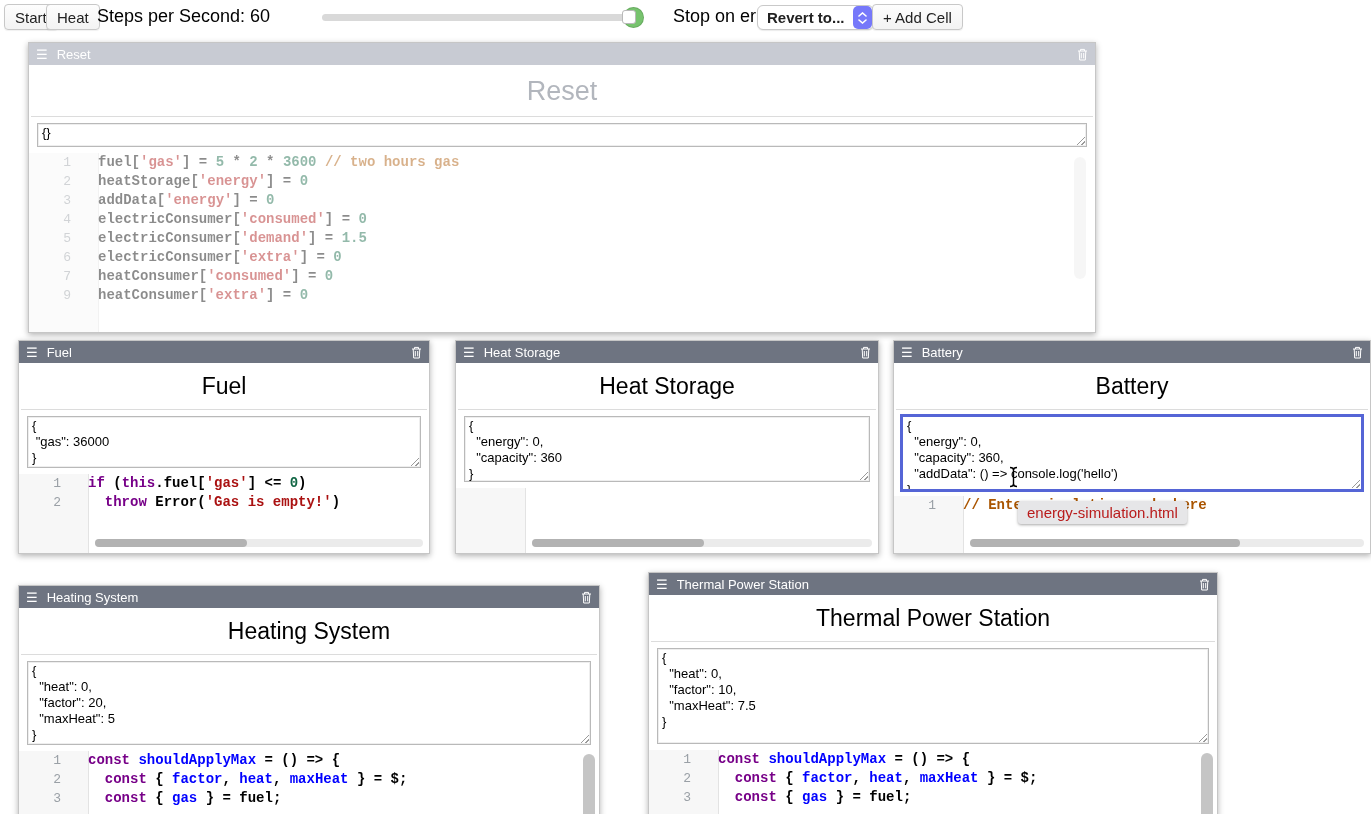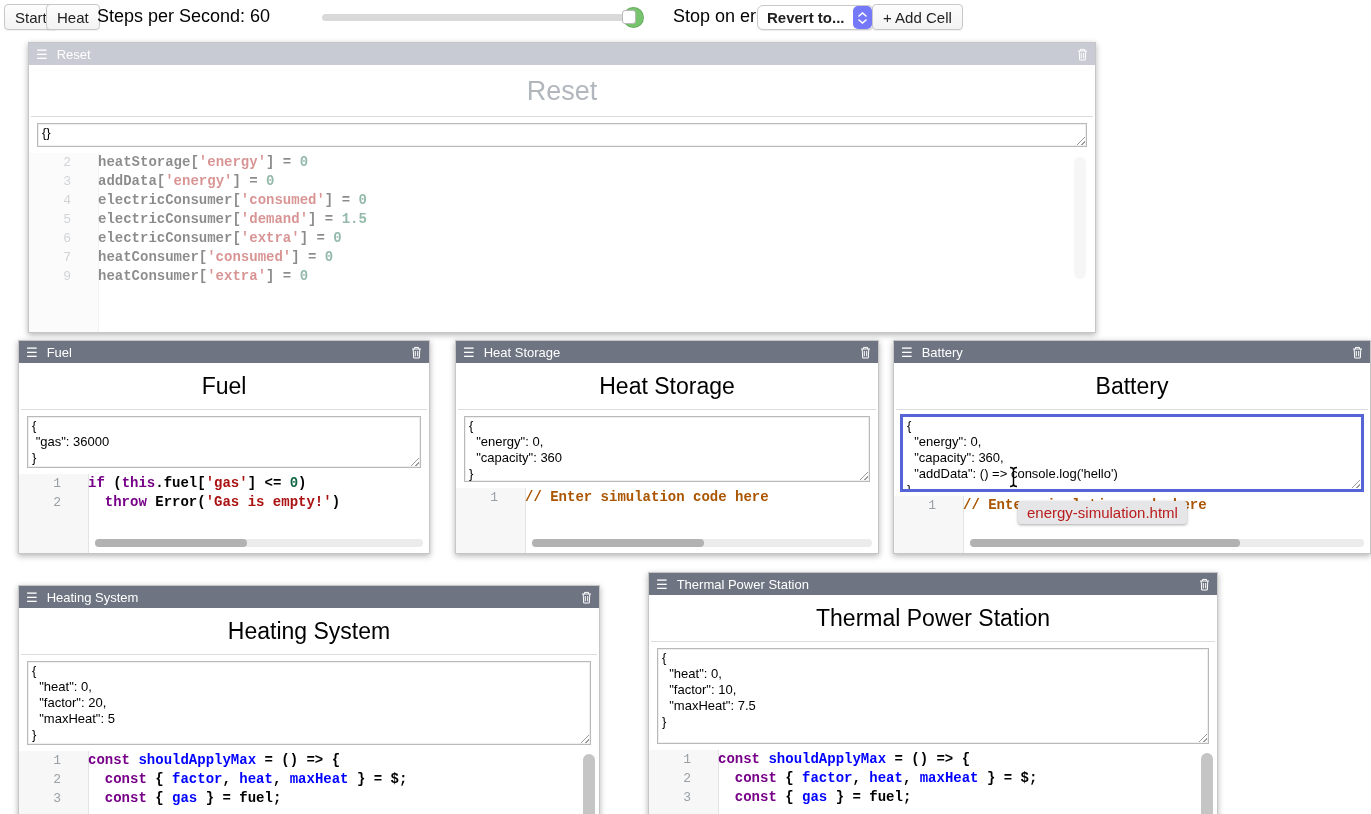--- a/index.html
+++ b/index.html
@@ -127,20 +127,21 @@
   </div>
   <div class="cell-title muted">Reset</div>
   <div class="sep"></div>
   <div class="ta-wrap">
     <textarea class="ta" spellcheck="false" style="">{}</textarea>
     <div class="rsz"></div>
   </div>
   <div class="code faded">
     <div class="gutter"></div>
     <div class="vsb-thumb faint" style="right:9px; top:4px; height:122px;"></div>
+  <div class="code-line"><span class="ln">1</span><span class="lt"><span class="tok-p">fuel[</span><span class="tok-s">'gas'</span><span class="tok-p">] = </span><span class="tok-n">5</span><span class="tok-p"> * </span><span class="tok-n">2</span><span class="tok-p"> * </span><span class="tok-n">3600</span><span class="tok-p"> </span><span class="tok-c">// two hours gas</span></span></div>
       <div class="code-line"><span class="ln">2</span><span class="lt"><span class="tok-p">heatStorage[</span><span class="tok-s">'energy'</span><span class="tok-p">] = </span><span class="tok-n">0</span></span></div>
       <div class="code-line"><span class="ln">3</span><span class="lt"><span class="tok-p">addData[</span><span class="tok-s">'energy'</span><span class="tok-p">] = </span><span class="tok-n">0</span></span></div>
       <div class="code-line"><span class="ln">4</span><span class="lt"><span class="tok-p">electricConsumer[</span><span class="tok-s">'consumed'</span><span class="tok-p">] = </span><span class="tok-n">0</span></span></div>
       <div class="code-line"><span class="ln">5</span><span class="lt"><span class="tok-p">electricConsumer[</span><span class="tok-s">'demand'</span><span class="tok-p">] = </span><span class="tok-n">1.5</span></span></div>
       <div class="code-line"><span class="ln">6</span><span class="lt"><span class="tok-p">electricConsumer[</span><span class="tok-s">'extra'</span><span class="tok-p">] = </span><span class="tok-n">0</span></span></div>
       <div class="code-line"><span class="ln">7</span><span class="lt"><span class="tok-p">heatConsumer[</span><span class="tok-s">'consumed'</span><span class="tok-p">] = </span><span class="tok-n">0</span></span></div>
       <div class="code-line"><span class="ln">9</span><span class="lt"><span class="tok-p">heatConsumer[</span><span class="tok-s">'extra'</span><span class="tok-p">] = </span><span class="tok-n">0</span></span></div>
     </div>
 </div>
 
@@ -189,21 +190,20 @@
   "energy": 0,
   "capacity": 360
 }</textarea>
     <div class="rsz"></div>
   </div>
   <div class="code">
     <div class="gutter"></div>
     <div class="hsb" style="left:76px; right:6px; bottom:6px;">
       <div class="hsb-thumb" style="width:172px;"></div>
     </div>
-  <div class="code-line"><span class="ln">1</span><span class="lt"><span class="tok-c">// Enter simulation code here</span></span></div>
     </div>
 </div>
 
 <div class="cell" id="cell-battery">
   <div class="cell-header">
     <span class="burger">☰</span>
     <span class="cell-header-title">Battery</span>
     <span class="trash">
       <svg width="11" height="13" viewBox="0 0 11 13">
           <path d="M1 3h9 M3.5 3V1.4h4V3 M2.2 3l.5 9h5.6l.5-9 M4.3 5v5.3 M6.7 5v5.3" stroke="#fff" stroke-width="1" fill="none"></path>

